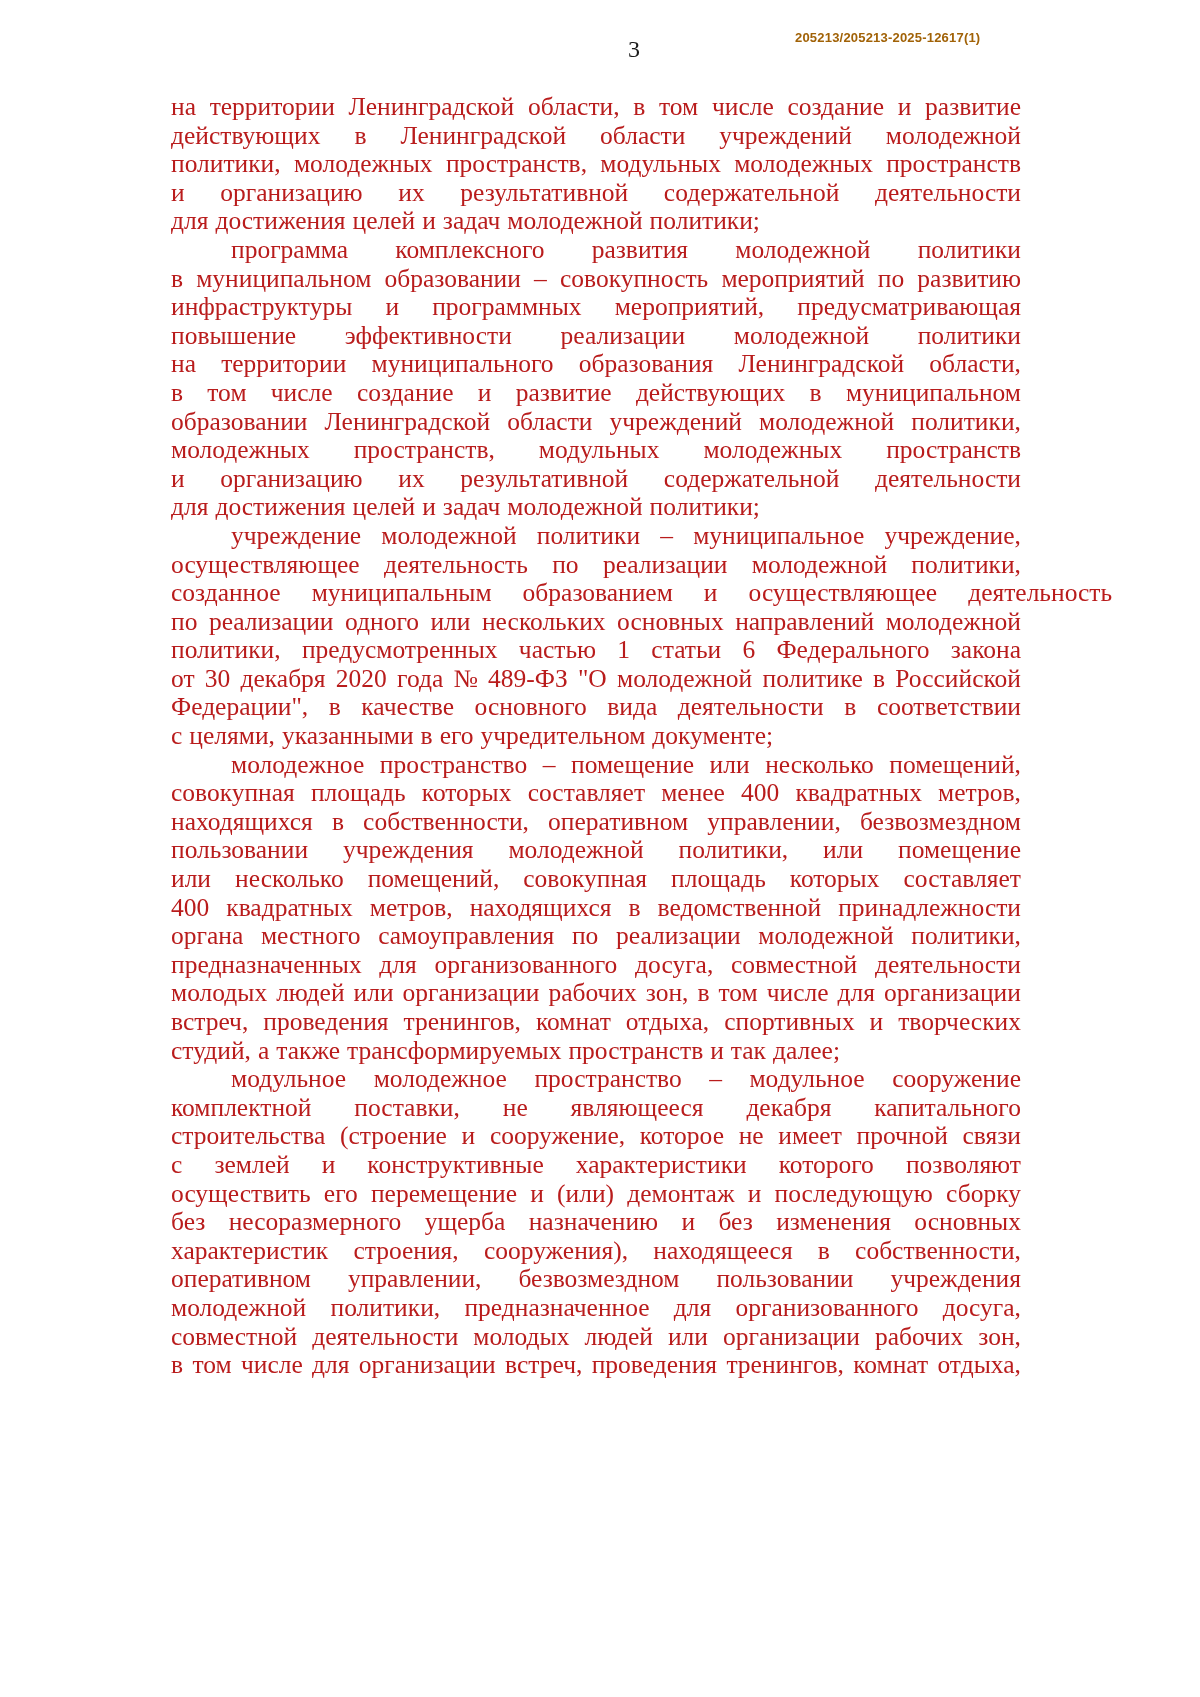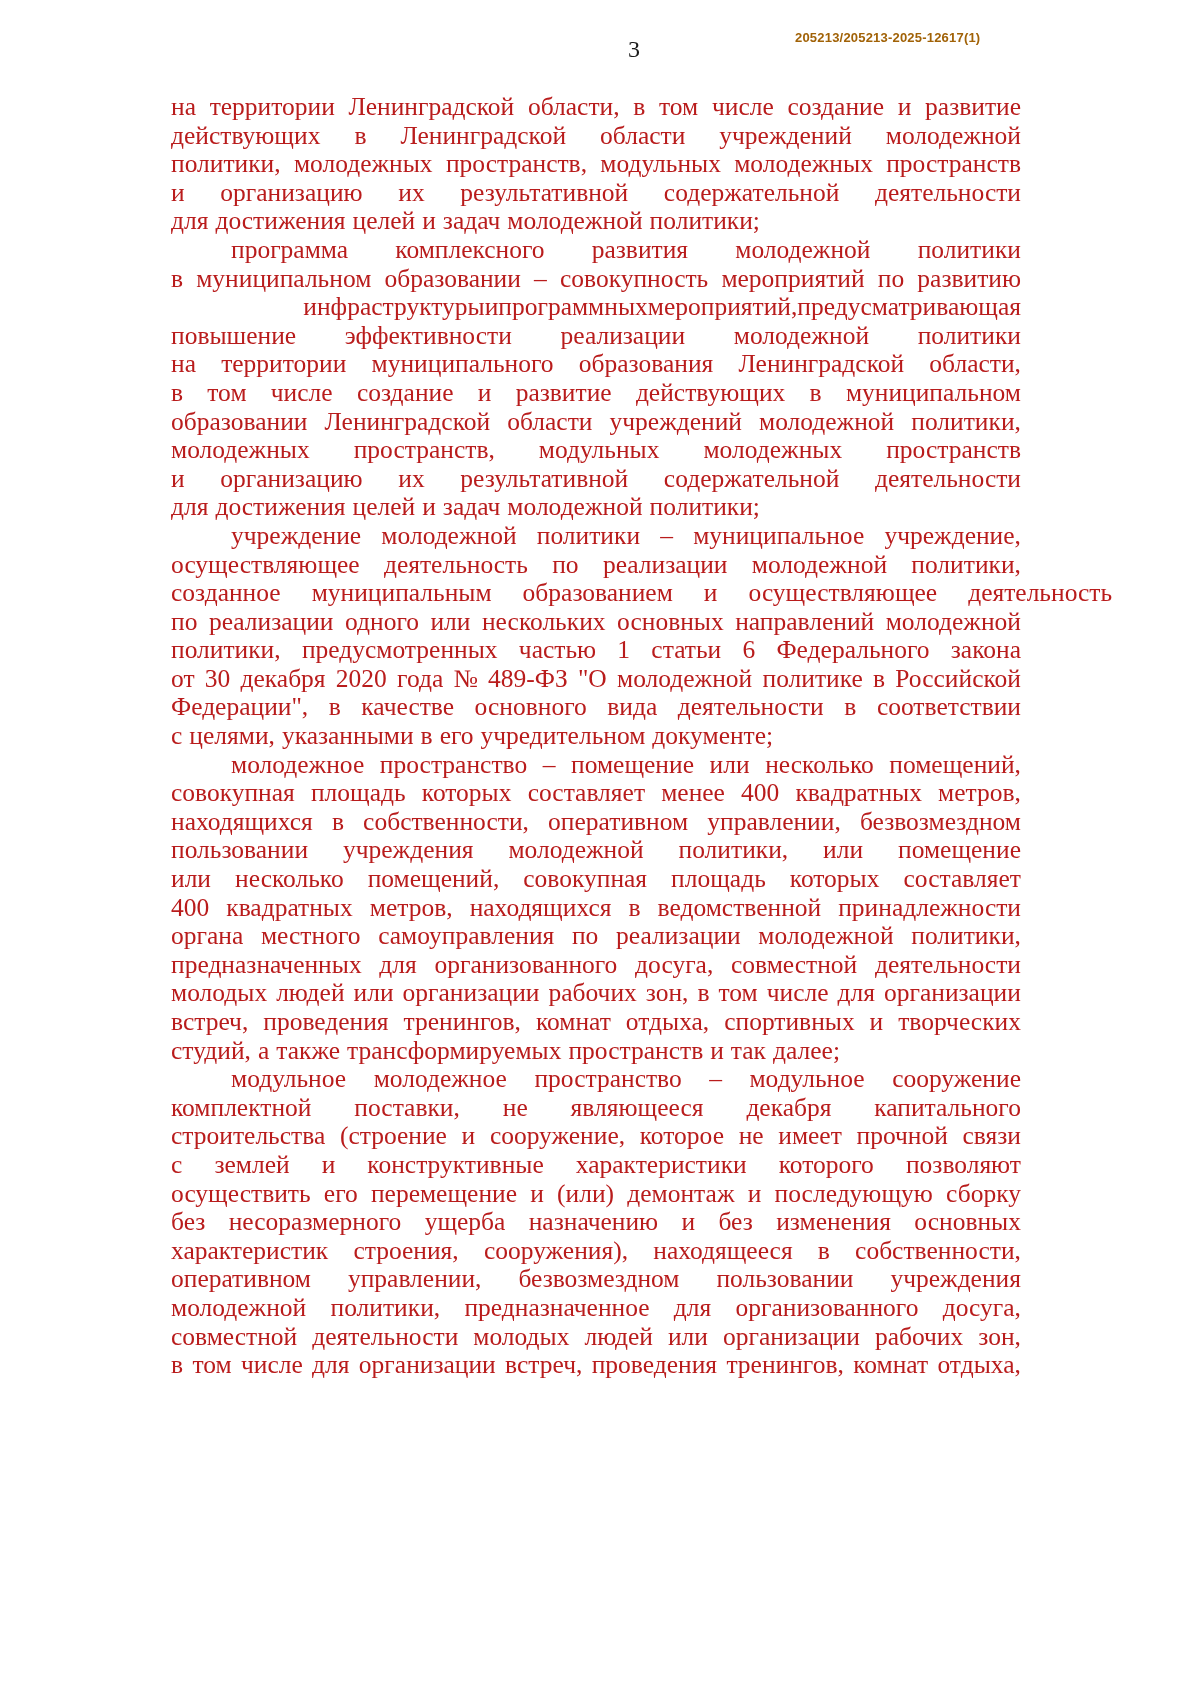--- a/index.html
+++ b/index.html
@@ -91,21 +91,21 @@
         <div class="jl" style="height: 28.6px;">
           <span>в</span>
           <span>муниципальном</span>
           <span>образовании</span>
           <span>–</span>
           <span>совокупность</span>
           <span>мероприятий</span>
           <span>по</span>
           <span>развитию</span>
         </div>
-        <div class="jl" style="height: 28.6px; justify-content: flex-end;">
+        <div class="jl" style="height: 28.6px;">
           <span>инфраструктуры</span>
           <span>и</span>
           <span>программных</span>
           <span>мероприятий,</span>
           <span>предусматривающая</span>
         </div>
         <div class="jl" style="height: 28.6px;">
           <span>повышение</span>
           <span>эффективности</span>
           <span>реализации</span>

